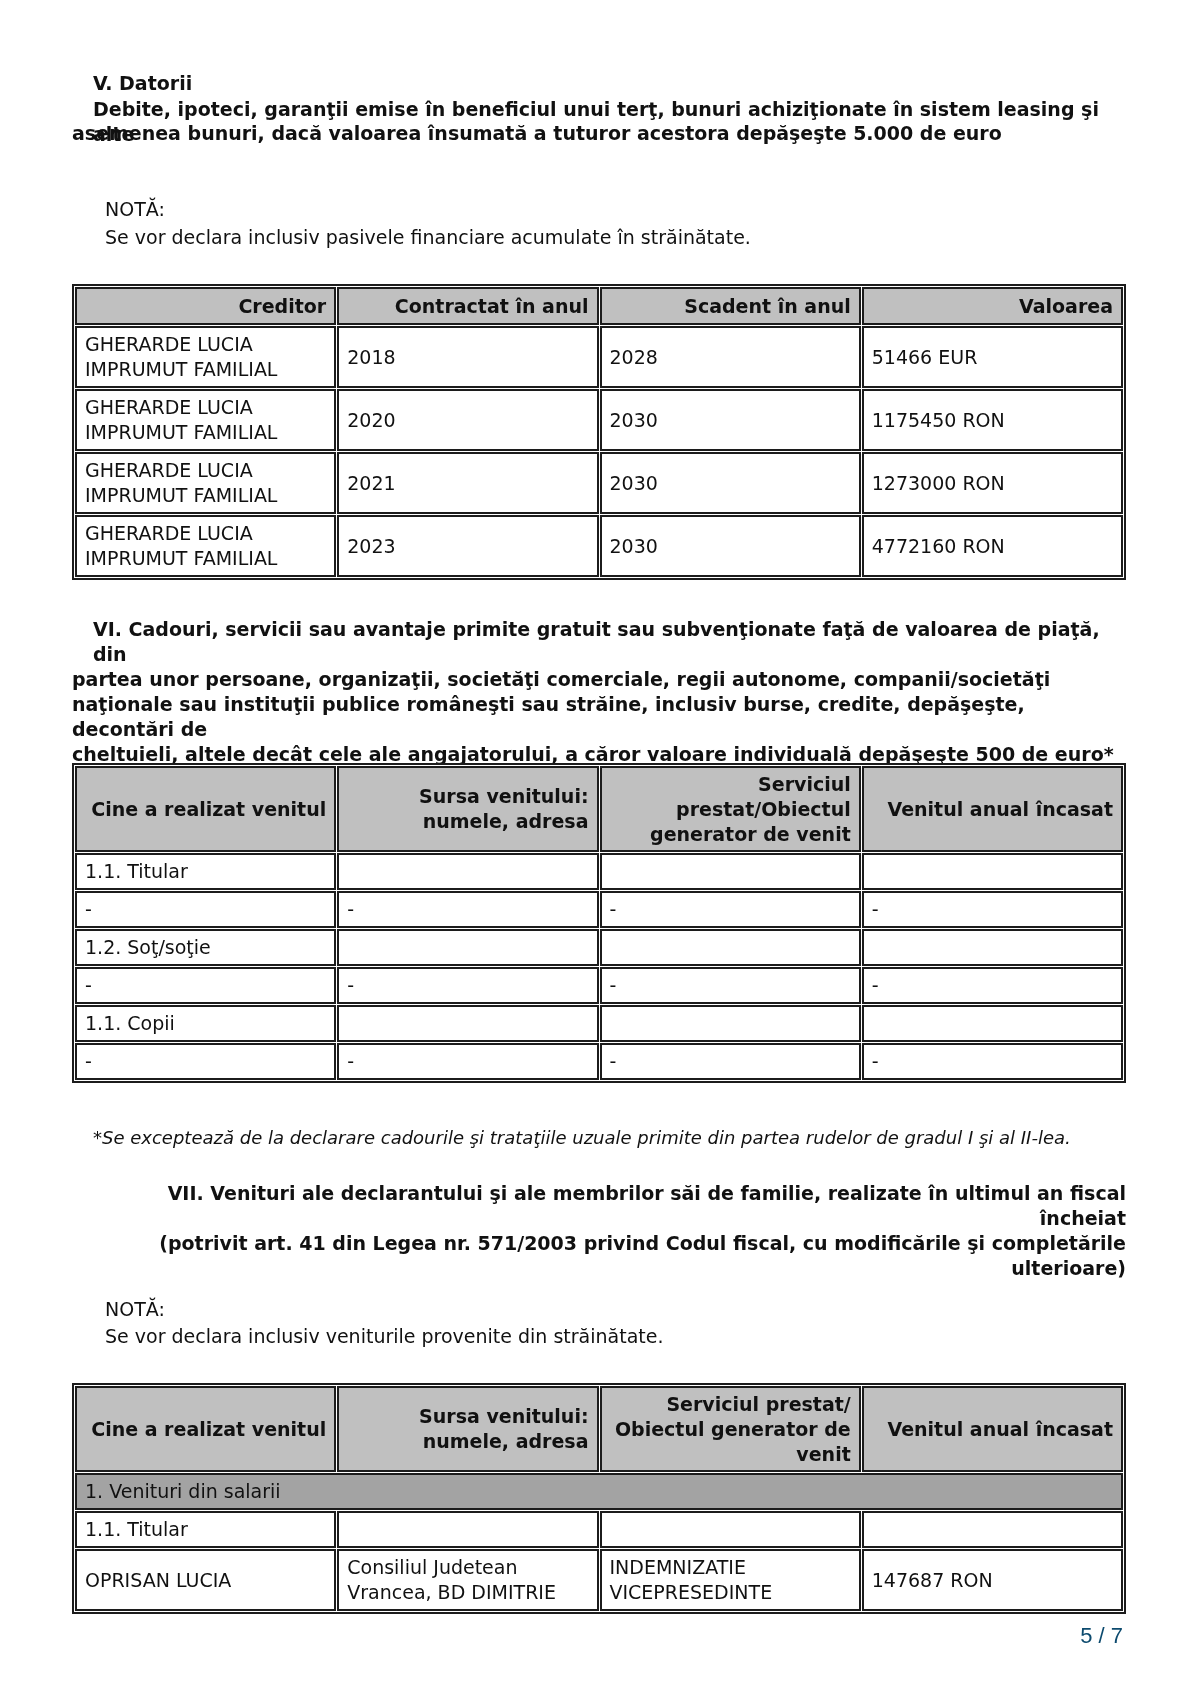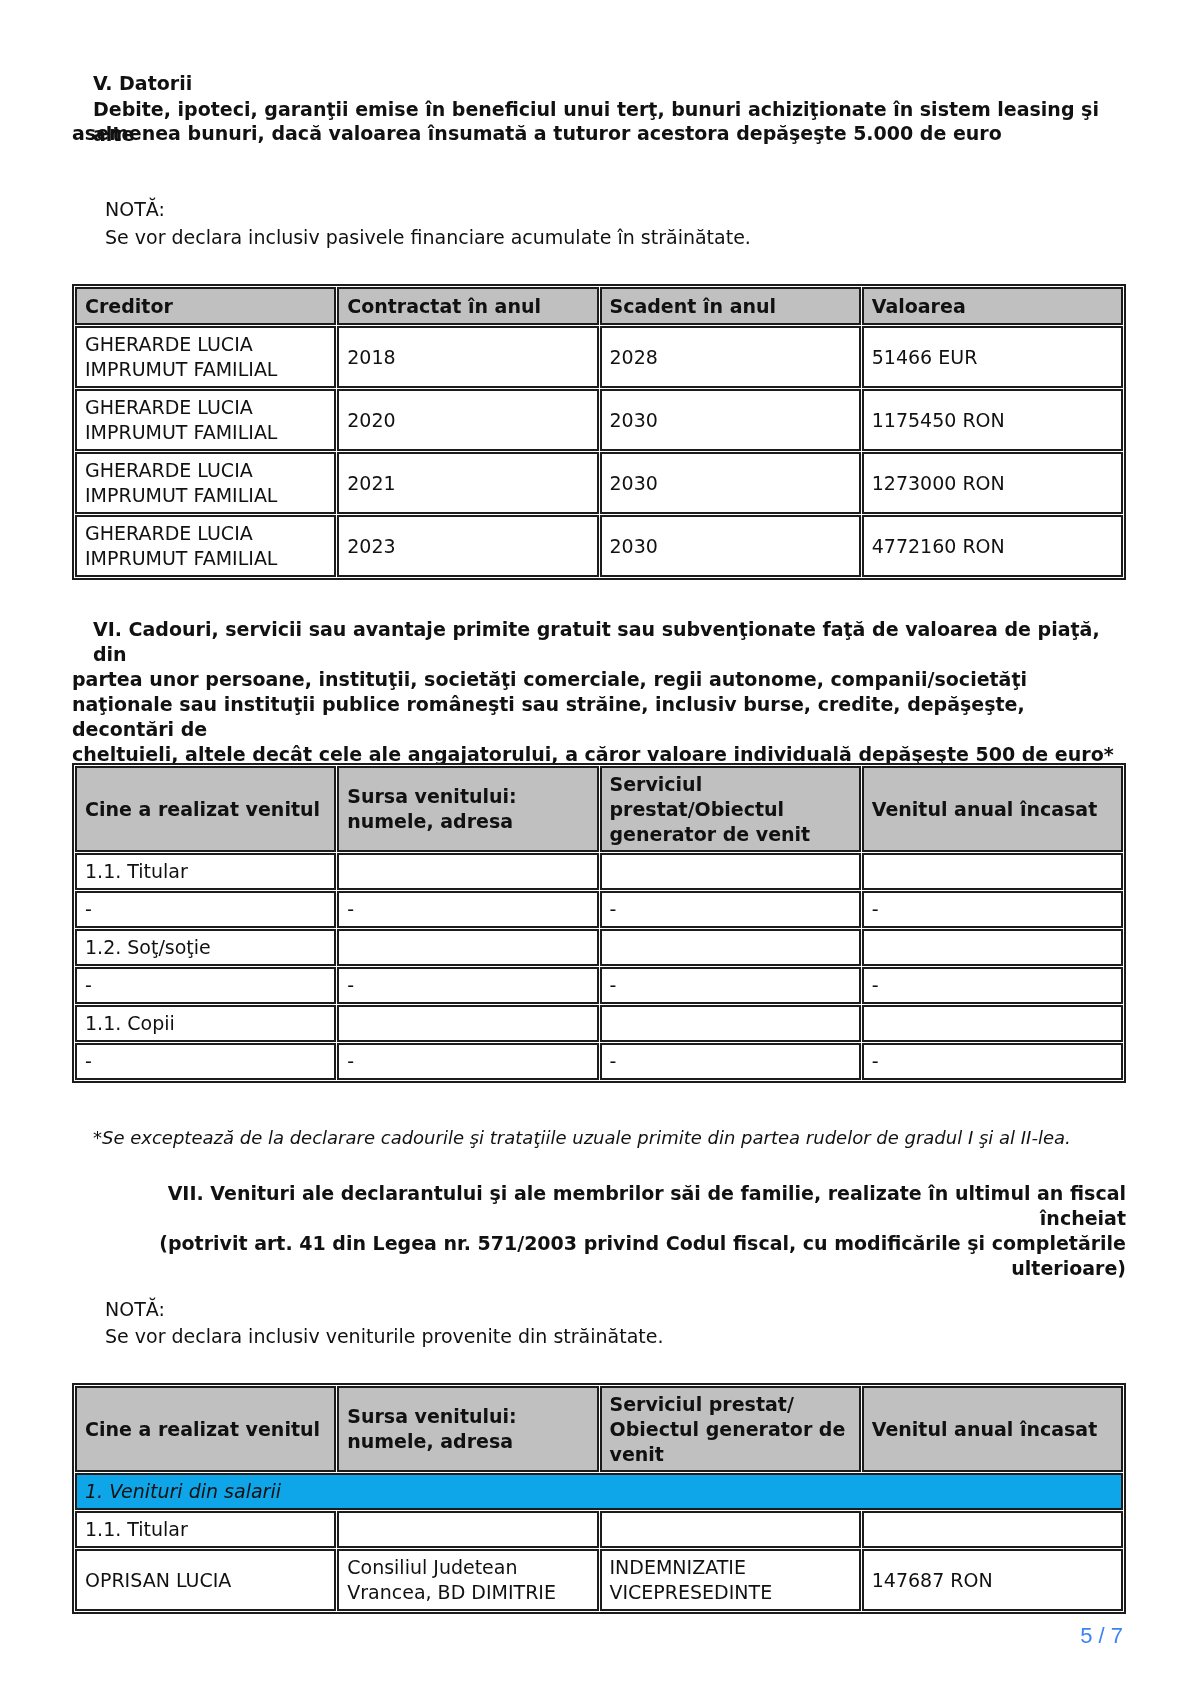--- a/index.html
+++ b/index.html
@@ -13,27 +13,27 @@
   .note { font-size: 19px; line-height: 28px; margin: 12px; padding-left: 21px; }
   .footnote { font-style: italic; font-size: 18px; line-height: 24px; padding-left: 21px; margin: 0; }
 
   table.doc {
     border: 2px solid #1c1c1c; border-collapse: separate; border-spacing: 1px;
     width: 1054px; table-layout: fixed; position: absolute; left: 0;
   }
   table.doc th, table.doc td {
     border: 2px solid #1c1c1c; font-size: 19px; line-height: 25px; vertical-align: middle;
   }
-  table.doc th { background: #c0c0c0; font-weight: bold; text-align: left; padding: 3px 8px; }
+  table.doc th { background: #c0c0c0; font-weight: bold; text-align: right; padding: 3px 8px; }
   table.doc td { background: #ffffff; padding: 4px 8px; text-align: left; }
-  table.doc td.group { background: #0ea5e9; font-style: italic; }
+  table.doc td.group { background: #a3a3a3; }
 
   .page-num {
     position: absolute; right: 67px; top: 1623px;
-    font-family: "Liberation Sans", sans-serif; font-size: 22px; color: #3b82f6;
+    font-family: "Liberation Sans", sans-serif; font-size: 22px; color: #0c4a6e;
   }
 </style>
 </head>
 <body>
 
 <div class="page">
 
   <p class="sec-title indent" style="position:absolute; top:71px; width:1054px;">V. Datorii</p>
   <p class="sec-title" style="position:absolute; top:97px; width:1054px; padding-left:21px; box-sizing:border-box;">Debite, ipoteci, garanţii emise în beneficiul unui terţ, bunuri achiziţionate în sistem leasing şi alte</p>
   <p class="sec-title" style="position:absolute; top:121px; width:1054px;">asemenea bunuri, dacă valoarea însumată a tuturor acestora depăşeşte 5.000 de euro</p>
@@ -78,21 +78,21 @@
         <td><span>GHERARDE LUCIA</span><br><span>IMPRUMUT FAMILIAL</span></td>
         <td>2023</td>
         <td>2030</td>
         <td>4772160 RON</td>
       </tr>
     </tbody>
   </table>
 
   <div style="position:absolute; top:617px; width:1054px;">
     <p class="sec-title" style="padding-left:21px;">VI. Cadouri, servicii sau avantaje primite gratuit sau subvenţionate faţă de valoarea de piaţă, din</p>
-    <p class="sec-title">partea unor persoane, instituţii, societăţi comerciale, regii autonome, companii/societăţi</p>
+    <p class="sec-title">partea unor persoane, organizaţii, societăţi comerciale, regii autonome, companii/societăţi</p>
     <p class="sec-title">naţionale sau instituţii publice româneşti sau străine, inclusiv burse, credite, depăşeşte, decontări de</p>
     <p class="sec-title">cheltuieli, altele decât cele ale angajatorului, a căror valoare individuală depăşeşte 500 de euro*</p>
   </div>
 
   <table class="doc" style="top:763px;">
     <colgroup>
         <col>
         <col>
         <col>
         <col>

